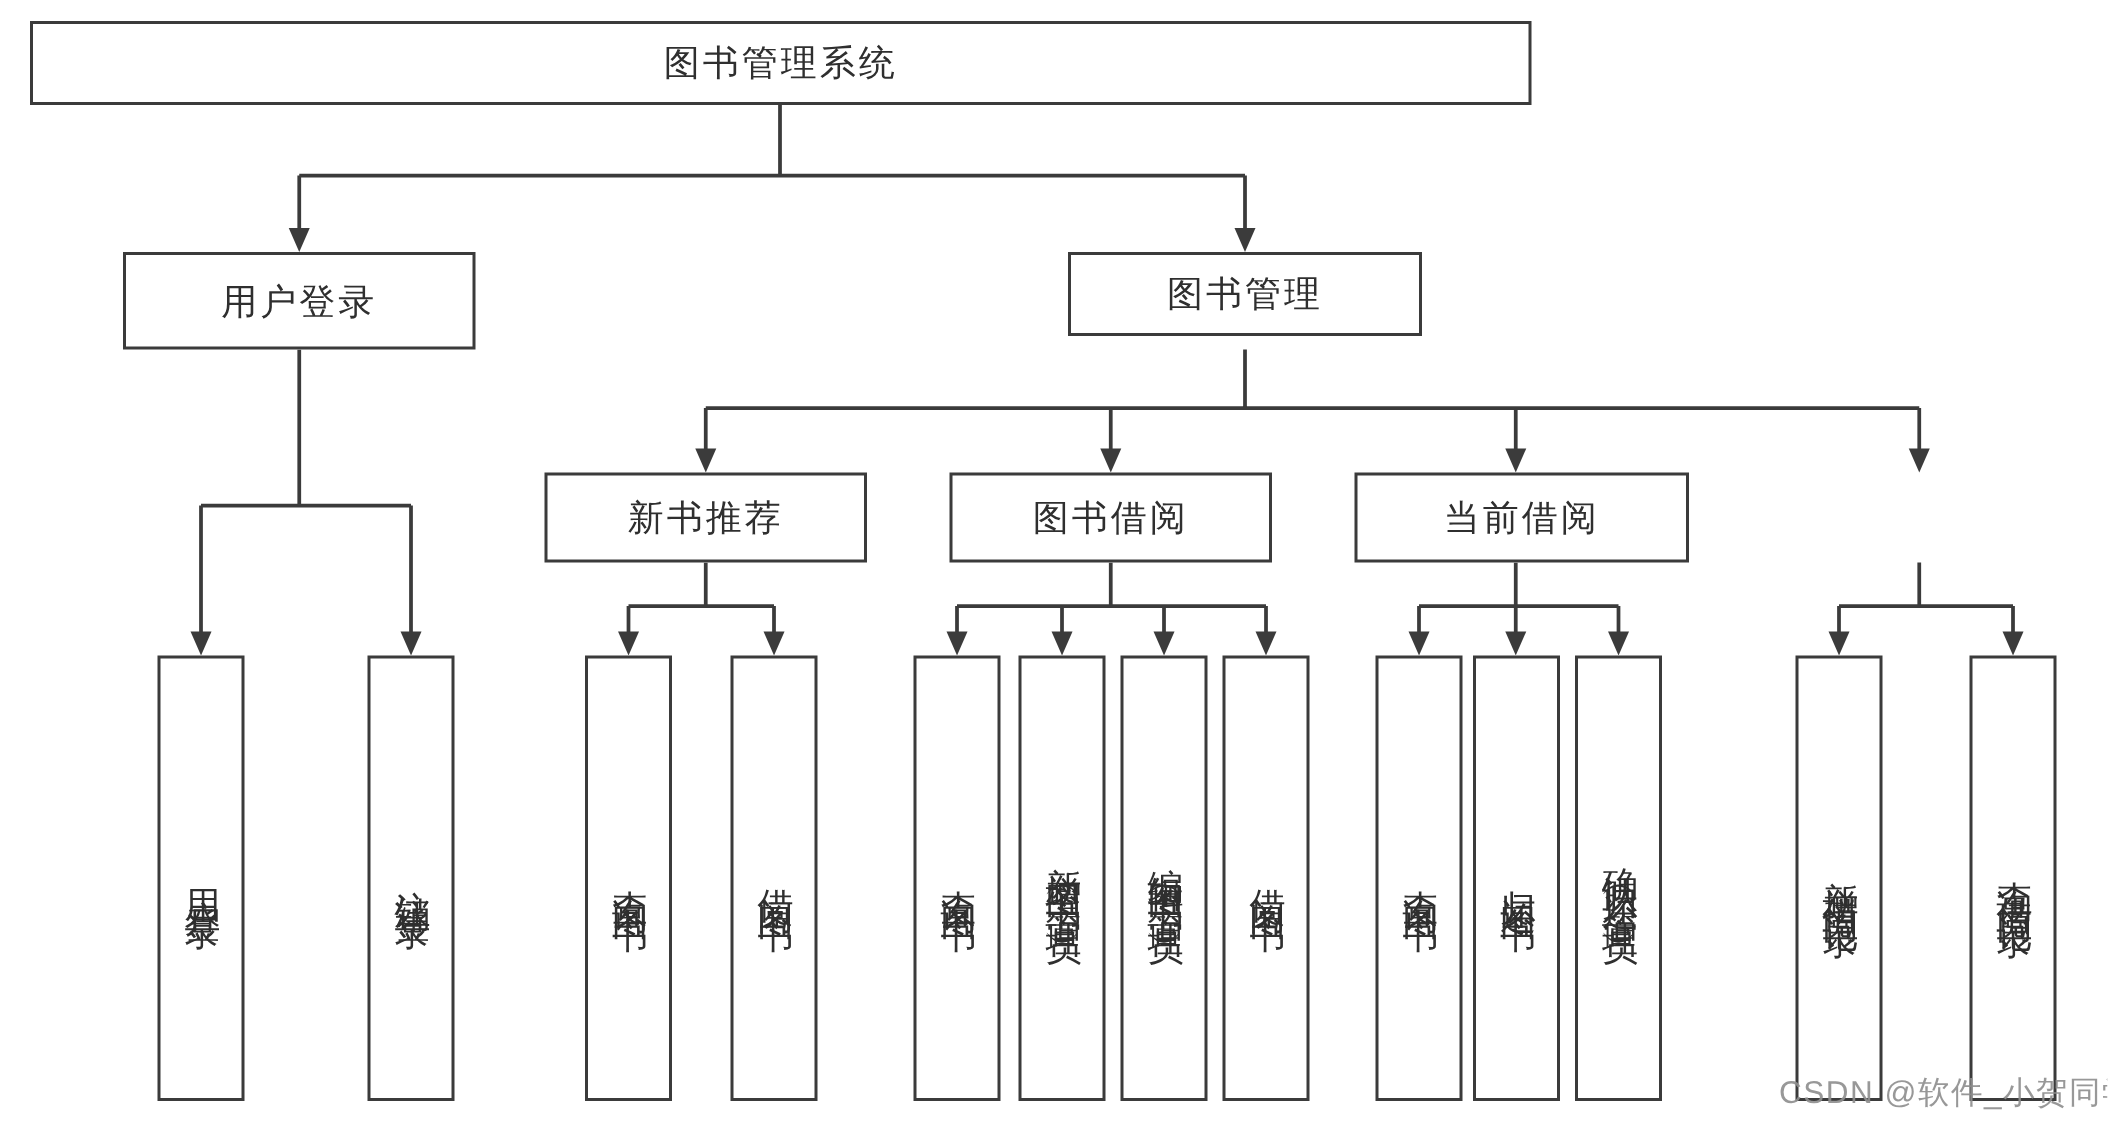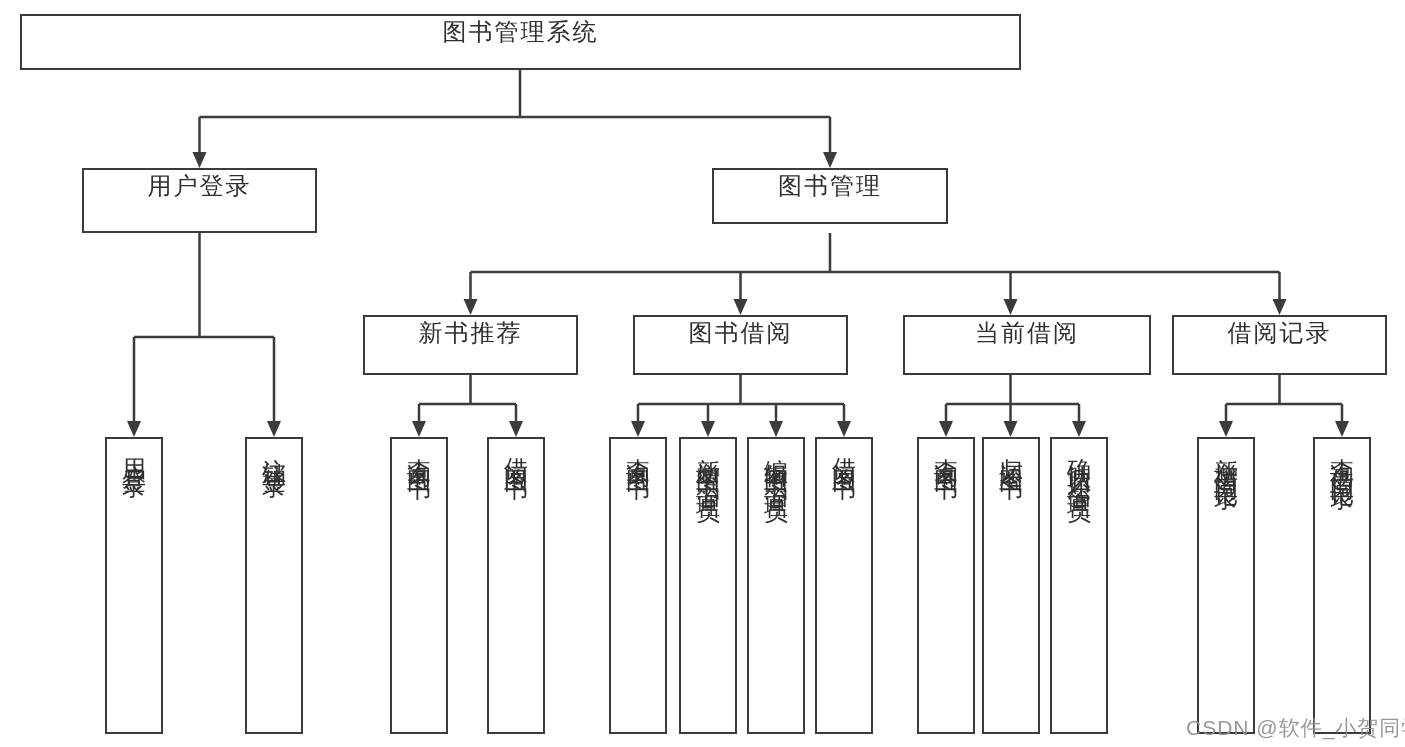--- a/index.html
+++ b/index.html
@@ -3,37 +3,37 @@
 <meta charset="utf-8">
 <style>
   html,body{margin:0;padding:0;background:#ffffff;}
   .canvas{
     position:relative;width:1405px;height:747px;background:#ffffff;overflow:hidden;
     font-family:"Liberation Sans","DejaVu Sans",sans-serif;
   }
   svg.connectors{position:absolute;left:0;top:0;width:1405px;height:747px;}
   .node{
     position:absolute;background:#ffffff;border:2.5px solid #3b3b3b;box-sizing:border-box;
-    display:flex;align-items:flex-start;justify-content:center;color:#2f2f2f;z-index:2;
+    display:flex;align-items:center;justify-content:center;color:#2f2f2f;z-index:2;
   }
   .h span{font-size:24px;letter-spacing:2px;white-space:nowrap;}
   .v{width:58px;top:437px;height:297px;}
   .v span{
     writing-mode:vertical-rl;text-orientation:mixed;
     font-size:24px;letter-spacing:6px;line-height:1;max-height:288px;
   }
   
   #n-root{left:20px;top:14px;width:1001px;height:56px;}
   
   #n-user-login{left:82px;top:168px;width:235px;height:65px;}
   #n-book-mgmt{left:712px;top:168px;width:236px;height:56px;}
   
   #n-newbook{left:363px;top:315px;width:215px;height:60px;}
   #n-borrow{left:633px;top:315px;width:215px;height:60px;}
-  #n-current{left:903px;top:315px;width:248px;height:60px;font-family:Liberation Serif, serif;}
+  #n-current{left:903px;top:315px;width:223px;height:60px;font-family:Liberation Serif, serif;}
   #n-record{left:1172px;top:315px;width:215px;height:60px;}
   
   #l-login{left:105px;}   #l-logout{left:245px;}
   #l-nb-q{left:390px;}    #l-nb-b{left:487px;}
   #l-bb-q{left:609px;}    #l-bb-a{left:679px;}  #l-bb-e{left:747px;}  #l-bb-b{left:815px;}
   #l-cb-q{left:917px;}    #l-cb-r{left:982px;}  #l-cb-c{left:1050px;}
   #l-br-a{left:1197px;}   #l-br-q{left:1313px;}
   .watermark{
     position:absolute;left:1186px;top:714px;z-index:5;white-space:nowrap;
     font-size:21px;color:rgba(143,143,143,0.92);letter-spacing:1px;
@@ -90,23 +90,20 @@
 
   <div class="node h" id="n-newbook">
     <span>新书推荐</span>
   </div>
   <div class="node h" id="n-borrow">
     <span>图书借阅</span>
   </div>
   <div class="node h" id="n-current">
     <span>当前借阅</span>
   </div>
-  <div class="node h" id="n-record">
-    <span>借阅记录</span>
-  </div>
 
   <div class="node v" id="l-login">
     <span>用户登录</span>
   </div>
   <div class="node v" id="l-logout">
     <span>注销登录</span>
   </div>
 
   <div class="node v" id="l-nb-q">
     <span>查询图书</span>

